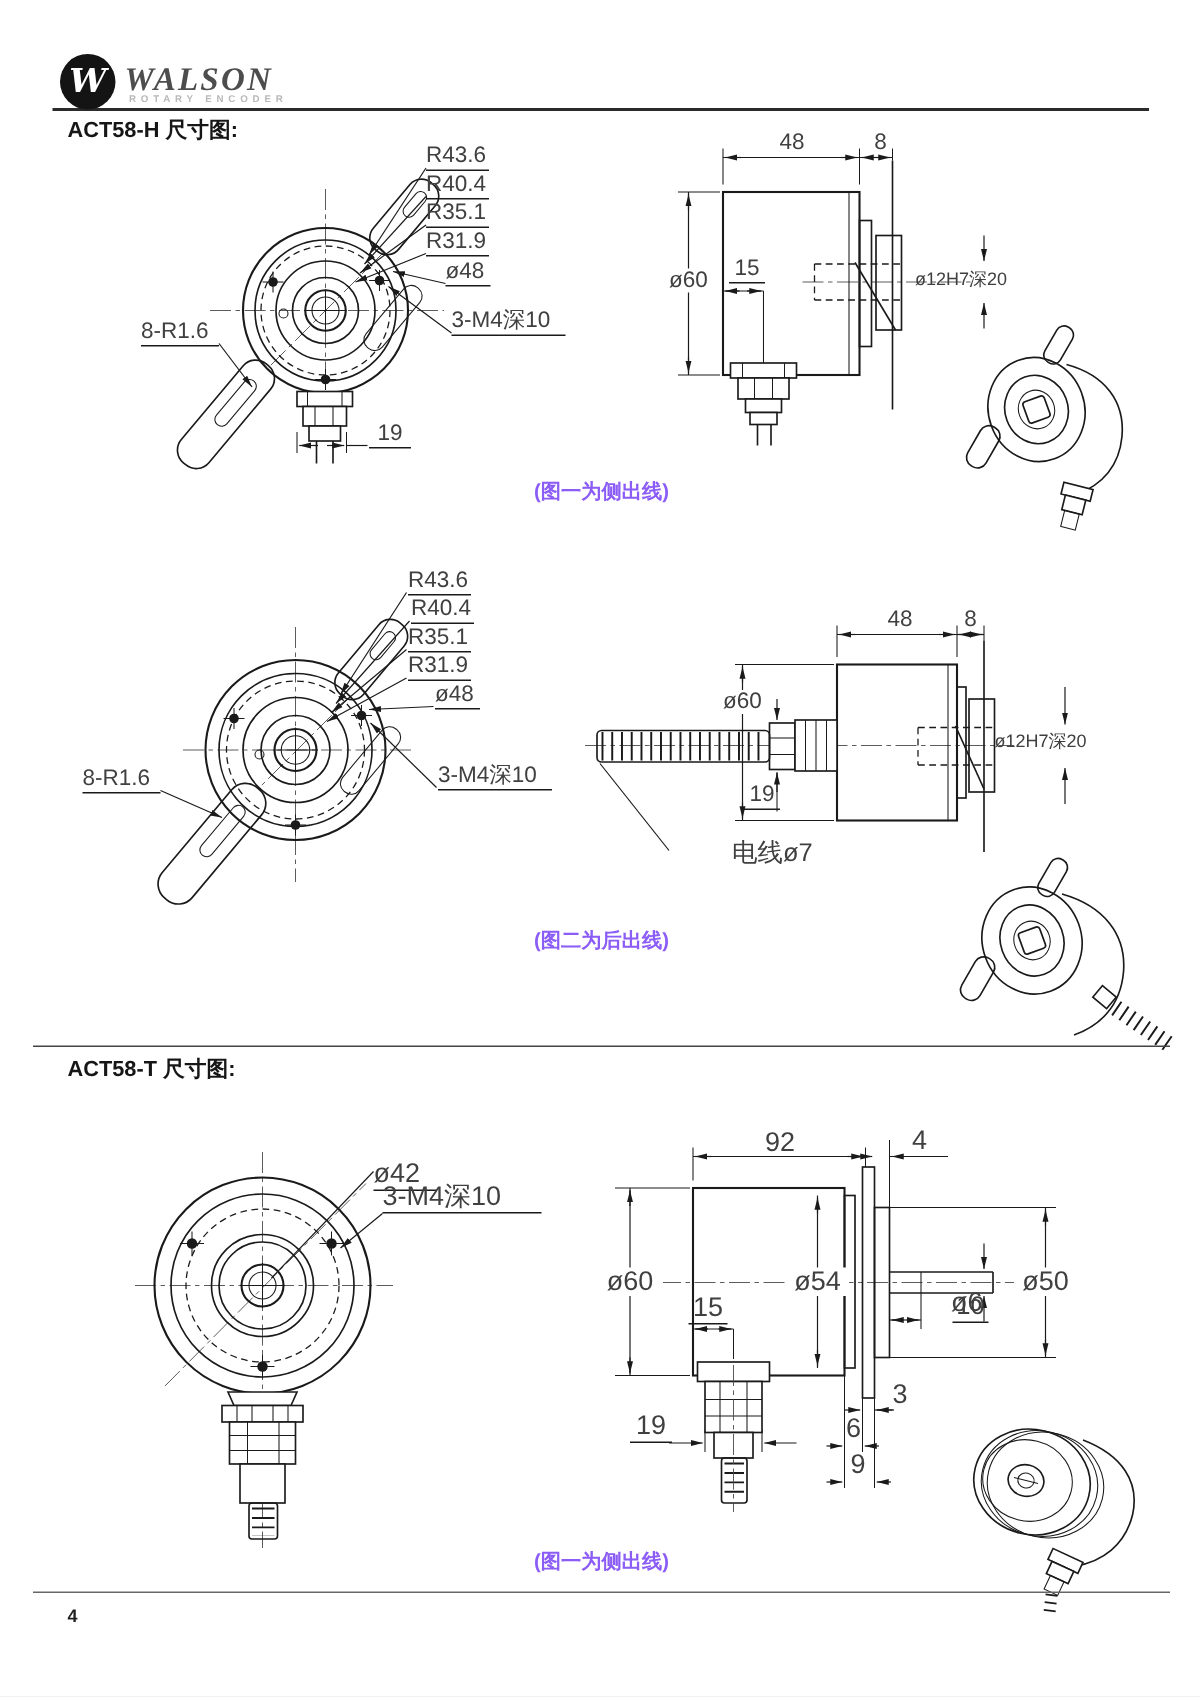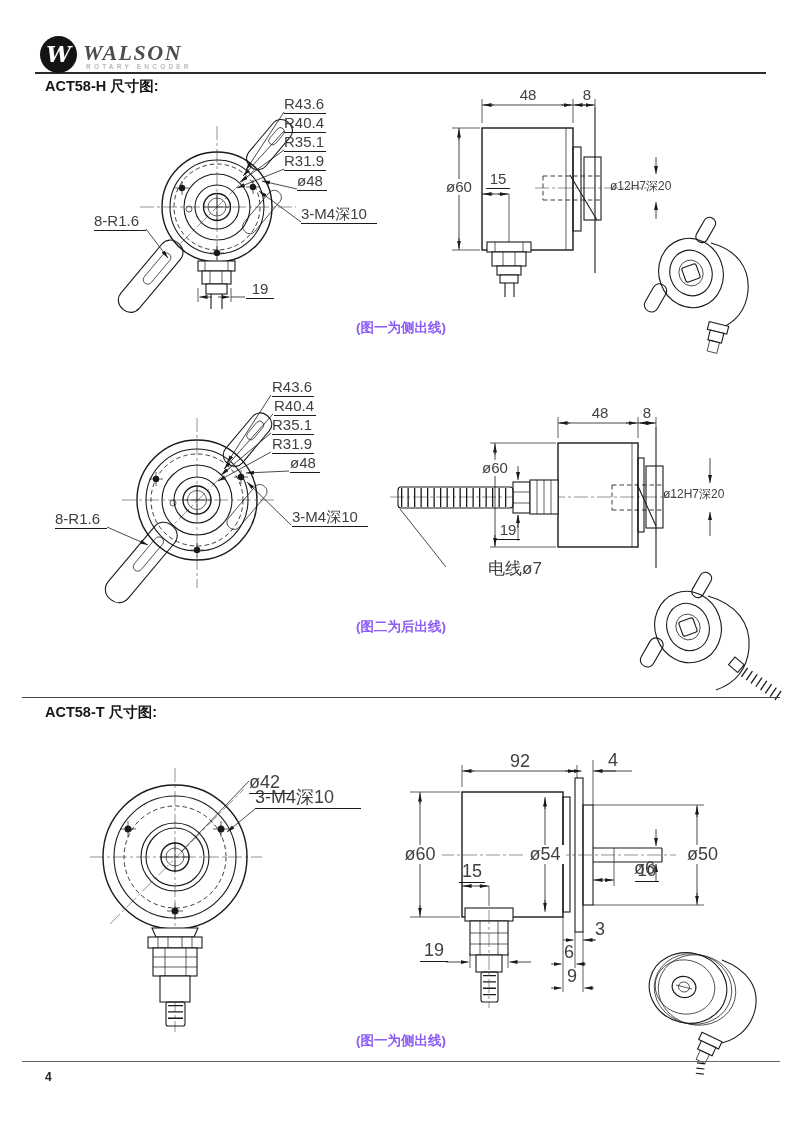--- a/index.html
+++ b/index.html
@@ -471,20 +471,20 @@
 
   <div class="lbl s18 ul" style="left:249px;top:761px;width:42px;margin-top:12px;">ø42</div>
   <div class="lbl s18 ul" style="left:255px;top:788px;width:106px;">3-M4深10</div>
   <div class="lbl s18 ctr" style="left:506px;top:752px;width:28px;">92</div>
   <div class="lbl s18 ctr" style="left:606px;top:751px;width:14px;">4</div>
   <div class="lbl s18 wbg" style="left:398px;top:845px;width:44px;">ø60</div>
   <div class="lbl s18 wbg" style="left:524px;top:845px;width:42px;">ø54</div>
   <div class="lbl s18 ul ctr" style="left:459px;top:862px;width:26px;">15</div>
   <div class="lbl s17 ul ctr" style="left:591px;top:862px;width:24px;">10</div>
   <div class="lbl s18" style="left:634px;top:859px;width:28px;">ø6</div>
-  <div class="lbl s18 wbg" style="left:676px;top:845px;width:42px;text-align:right;">ø50</div>
+  <div class="lbl s18 wbg" style="left:676px;top:845px;width:42px;">ø50</div>
   <div class="lbl s18 ctr" style="left:594px;top:920px;width:12px;">3</div>
   <div class="lbl s18 ctr" style="left:563px;top:943px;width:12px;">6</div>
   <div class="lbl s18 ctr" style="left:566px;top:967px;width:12px;">9</div>
   <div class="lbl s18 ul ctr" style="left:420px;top:941px;width:28px;">19</div>
   <div class="caption" style="left:356px;top:1032px;">(图一为侧出线)</div>
 
 </div>
 
 </body></html>

